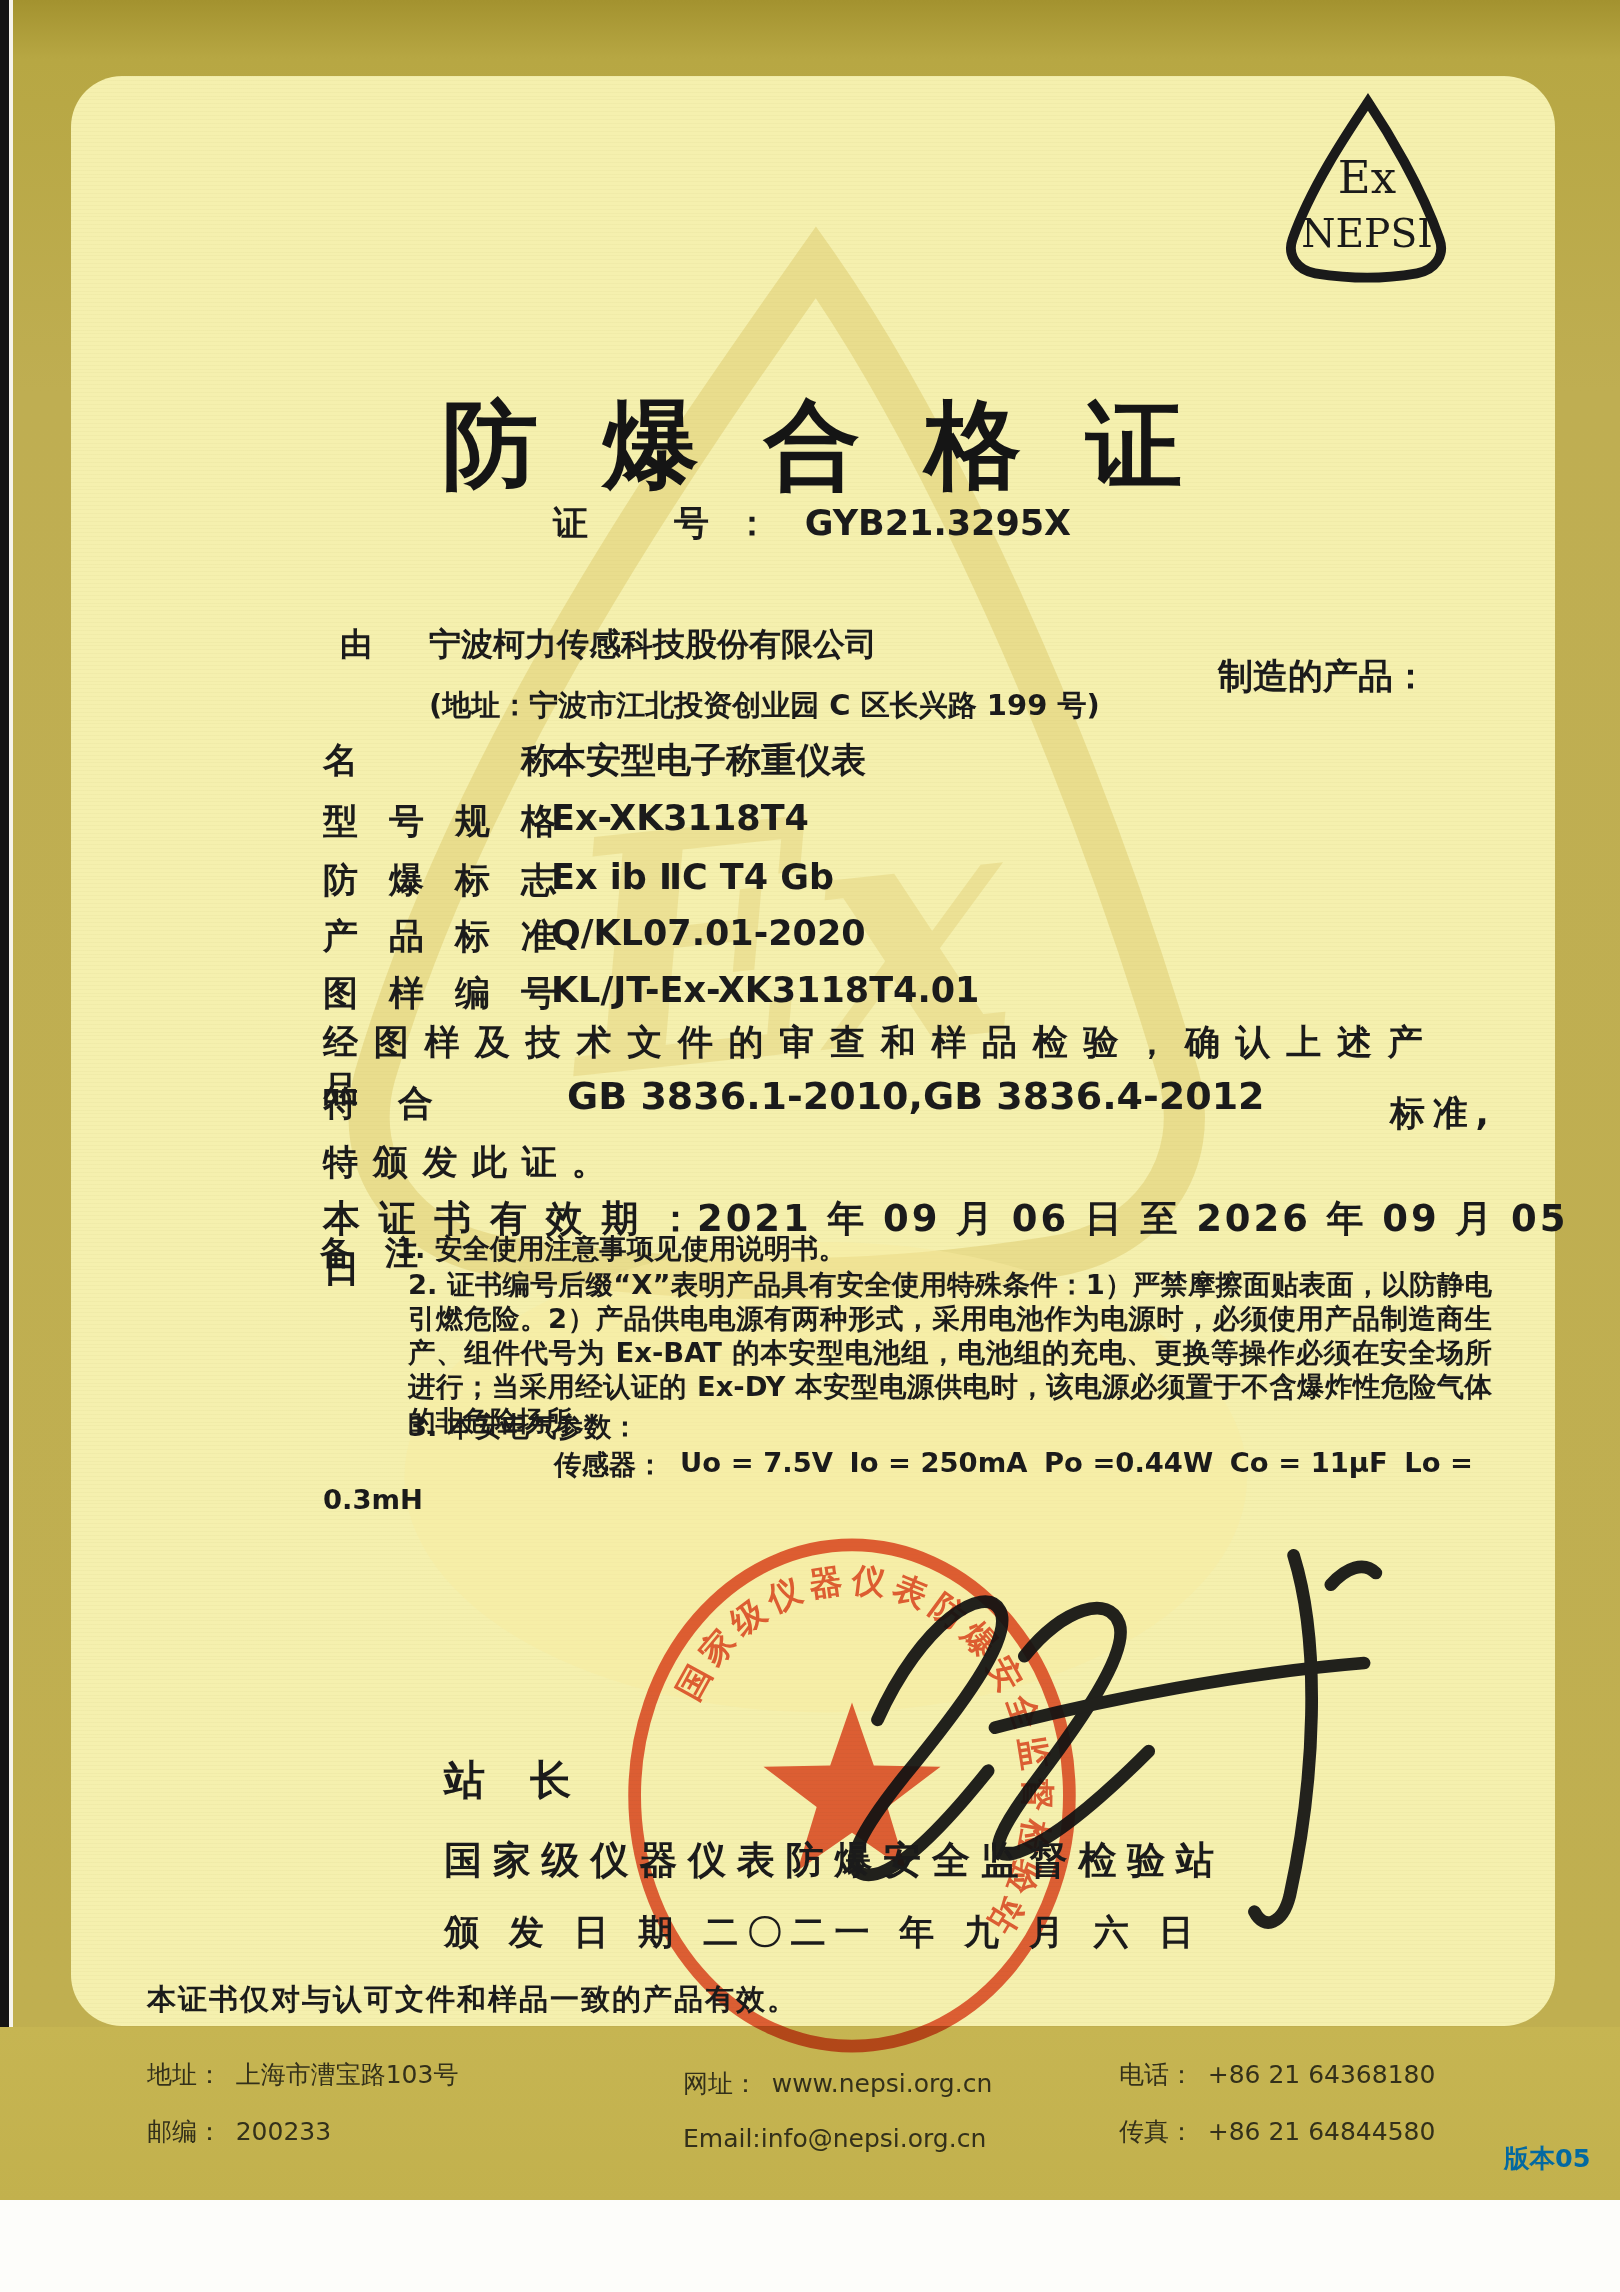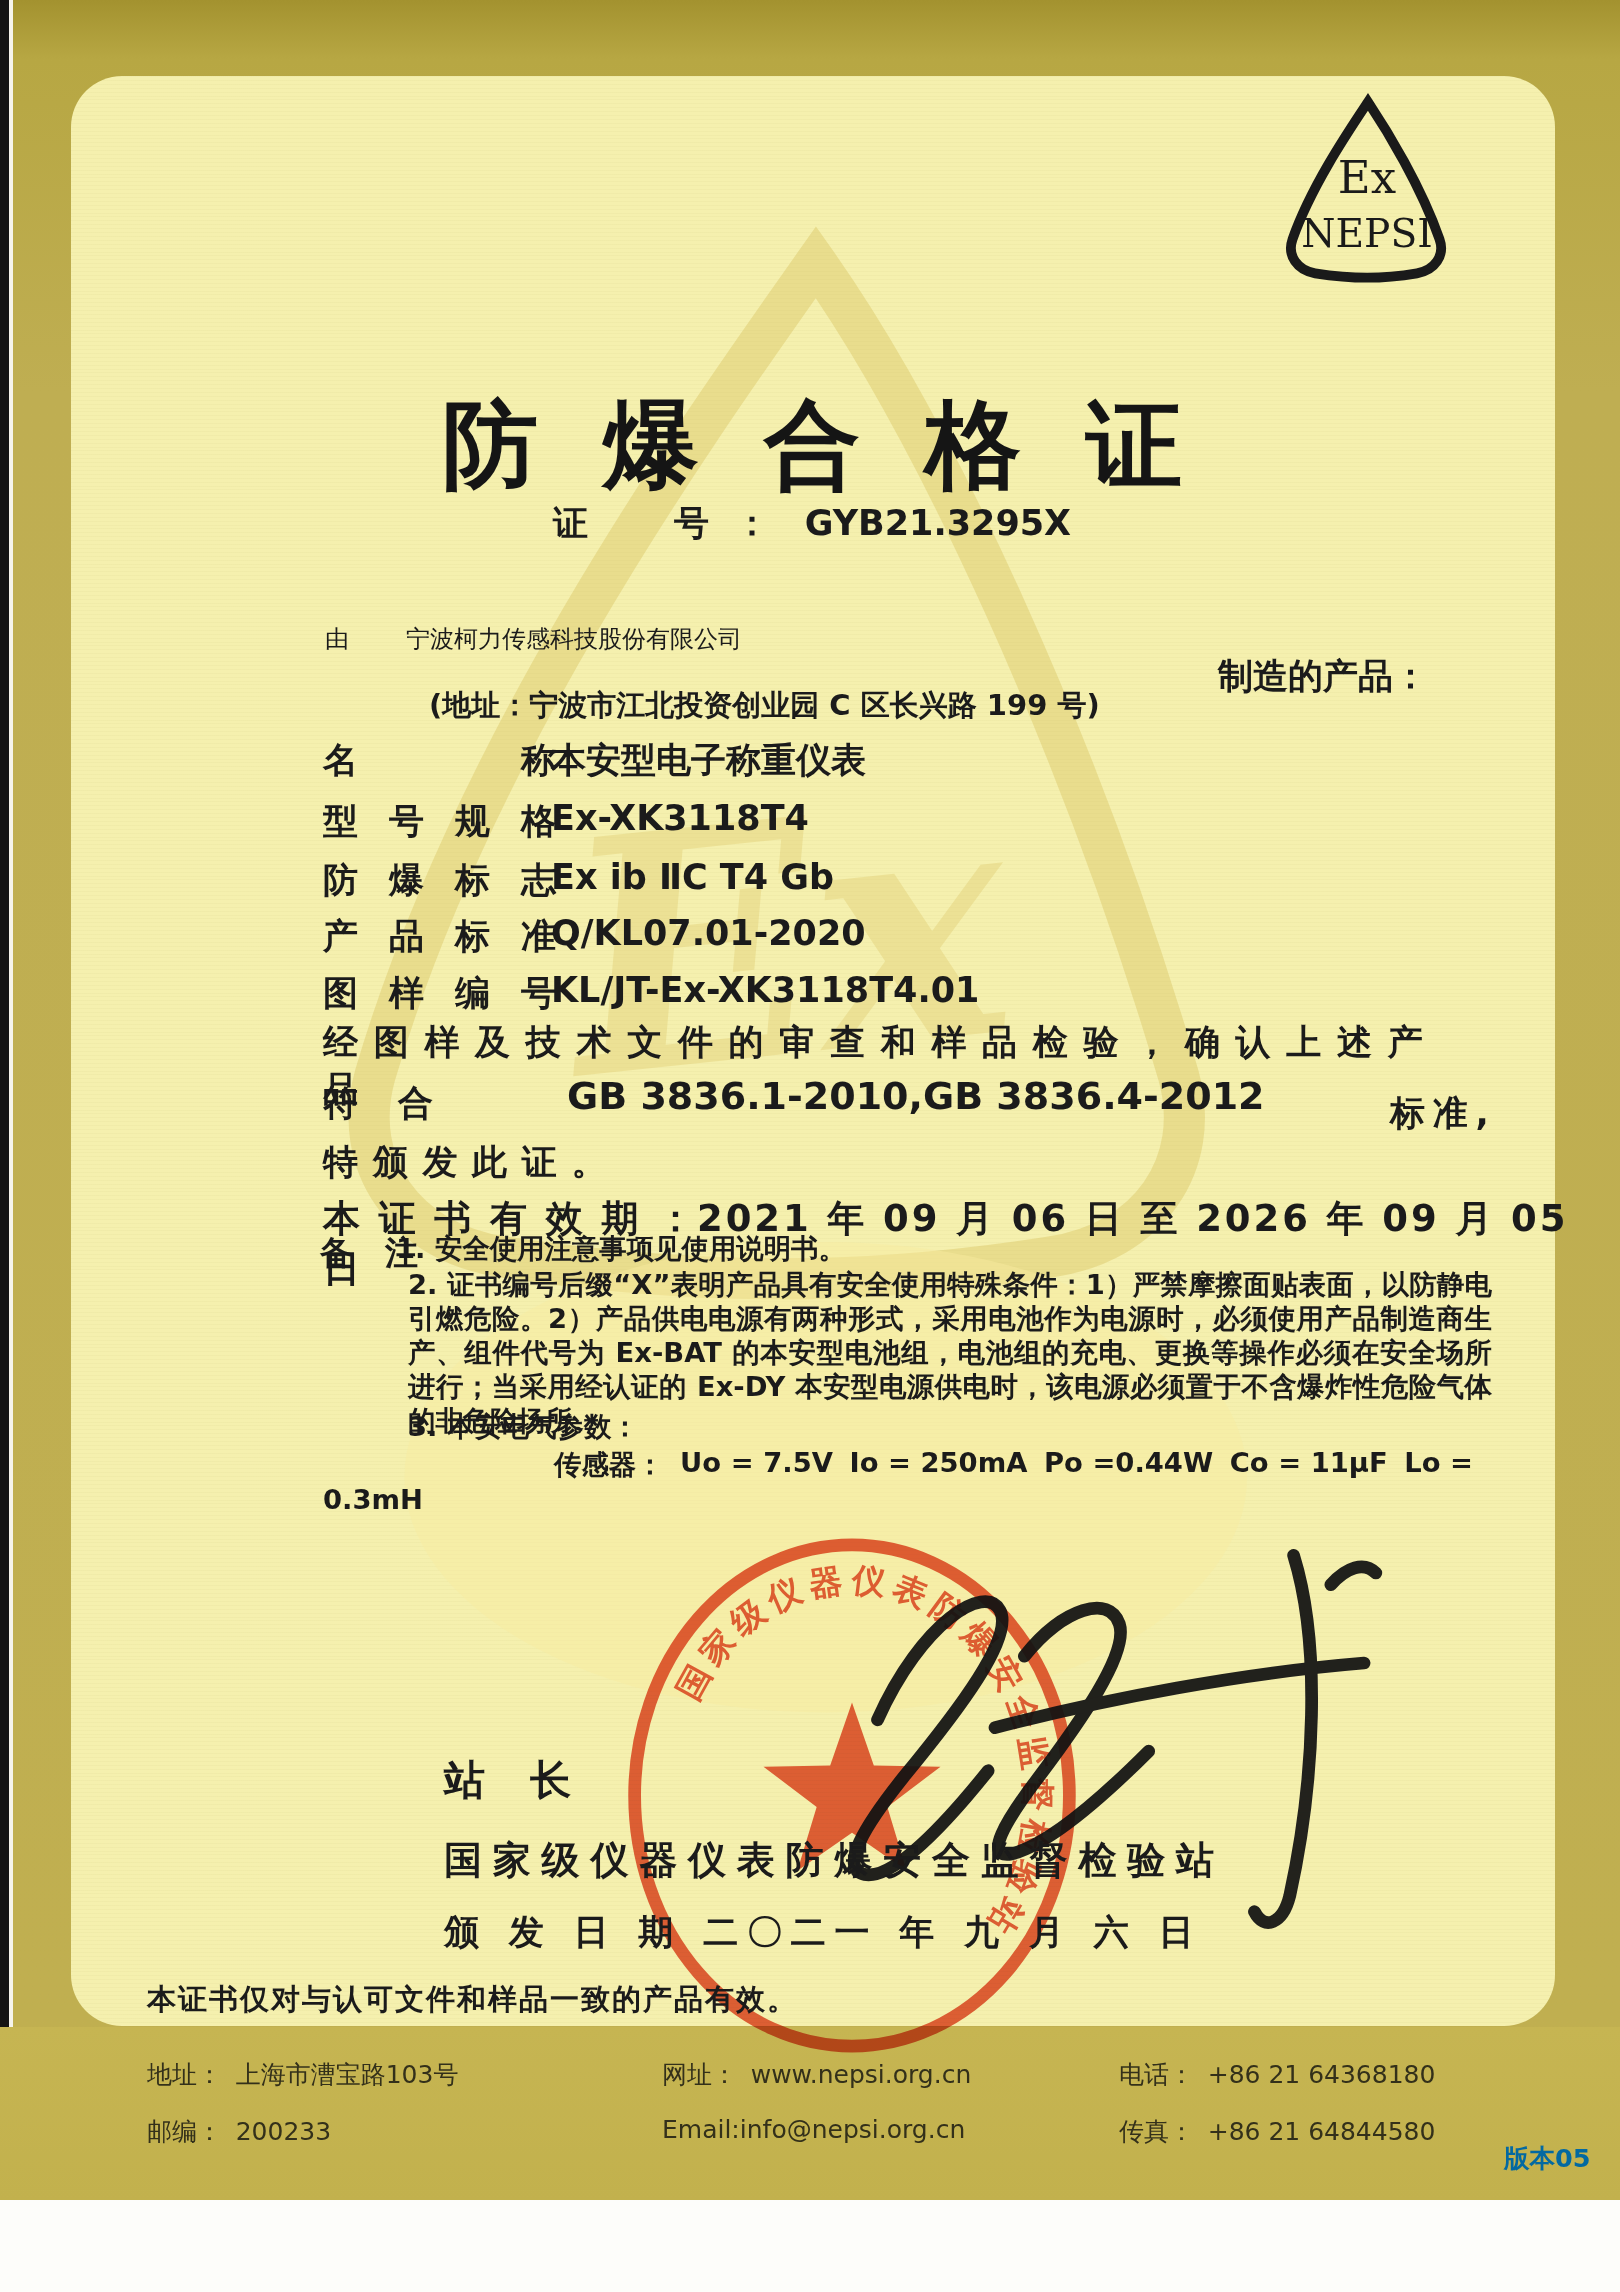--- a/index.html
+++ b/index.html
@@ -22,21 +22,21 @@
   }
   .txt{color:#1b1b1b;}
   .title{
     left:72px;top:351px;width:1480px;text-align:center;
     font-size:96px;font-weight:900;letter-spacing:65px;text-indent:65px;
     color:#151515;
     margin-top:31px;
   }
   .certno{left:72px;top:500px;width:1480px;text-align:center;font-size:35px;font-weight:800;color:#1b1b1b;}
   .certno .lbl{letter-spacing:25.5px;margin-right:9.8px;}
-  .row-by{left:325px;top:623px;font-size:24px;font-weight:400;}
+  .row-by{left:340px;top:623px;font-size:32px;font-weight:700;}
   .by-prefix{margin-right:57px;}
   .made-products{left:1218px;top:653px;font-size:35px;font-weight:800;}
   .addr-line{left:429px;top:686px;font-size:29px;font-weight:800;}
   .f-label{left:323px;width:233px;font-size:35px;font-weight:800;text-align:justify;text-align-last:justify;}
   .f-value{left:551px;font-size:35px;font-weight:800;}
   .stmt1{left:323px;top:1019px;width:1166px;font-size:35px;font-weight:800;letter-spacing:15.7px;}
   .stmt2-prefix{left:323px;top:1080px;width:110px;font-size:35px;font-weight:800;text-align-last:justify;}
   .stmt2-standards{left:567px;top:1074px;font-size:38px;font-weight:800;}
   .stmt2-suffix{left:1390px;top:1090px;font-size:35px;font-weight:800;letter-spacing:7.8px;}
   .stmt3{left:323px;top:1139px;font-size:35px;font-weight:800;letter-spacing:14.7px;}
@@ -50,21 +50,21 @@
   .chief{left:444px;top:1753px;font-size:41px;font-weight:800;letter-spacing:45px;}
   .org{left:444px;top:1835px;font-size:38px;font-weight:900;letter-spacing:10.8px;}
   .issue-date{left:444px;top:1909px;font-size:35px;font-weight:800;letter-spacing:8.8px;}
   .footnote{left:147px;top:1980px;font-size:29px;font-weight:800;letter-spacing:2px;}
   
   .footer-band{left:0;top:2027px;width:1620px;height:173px;background:linear-gradient(180deg,#c6b552,#c2b14d);}
   .foot{font-size:25px;font-weight:400;color:#33301a;}
   .foot-r1{top:2058px;}
   .foot-r2{top:2115px;}
   .foot-c1{left:147px;}
-  .foot-c2{left:662px;}
+  .foot-c2{left:683px;margin-top:9px;}
   .foot-c3{left:1119px;}
   .version{left:1504px;top:2141px;font-size:25.5px;font-weight:700;color:#0369a1;}
   .lblgap{margin-right:13.7px;}
   svg text{font-family:"DejaVu Serif","Liberation Serif",serif;}
 </style>
 </head>
 <body>
 
 <div>
 

